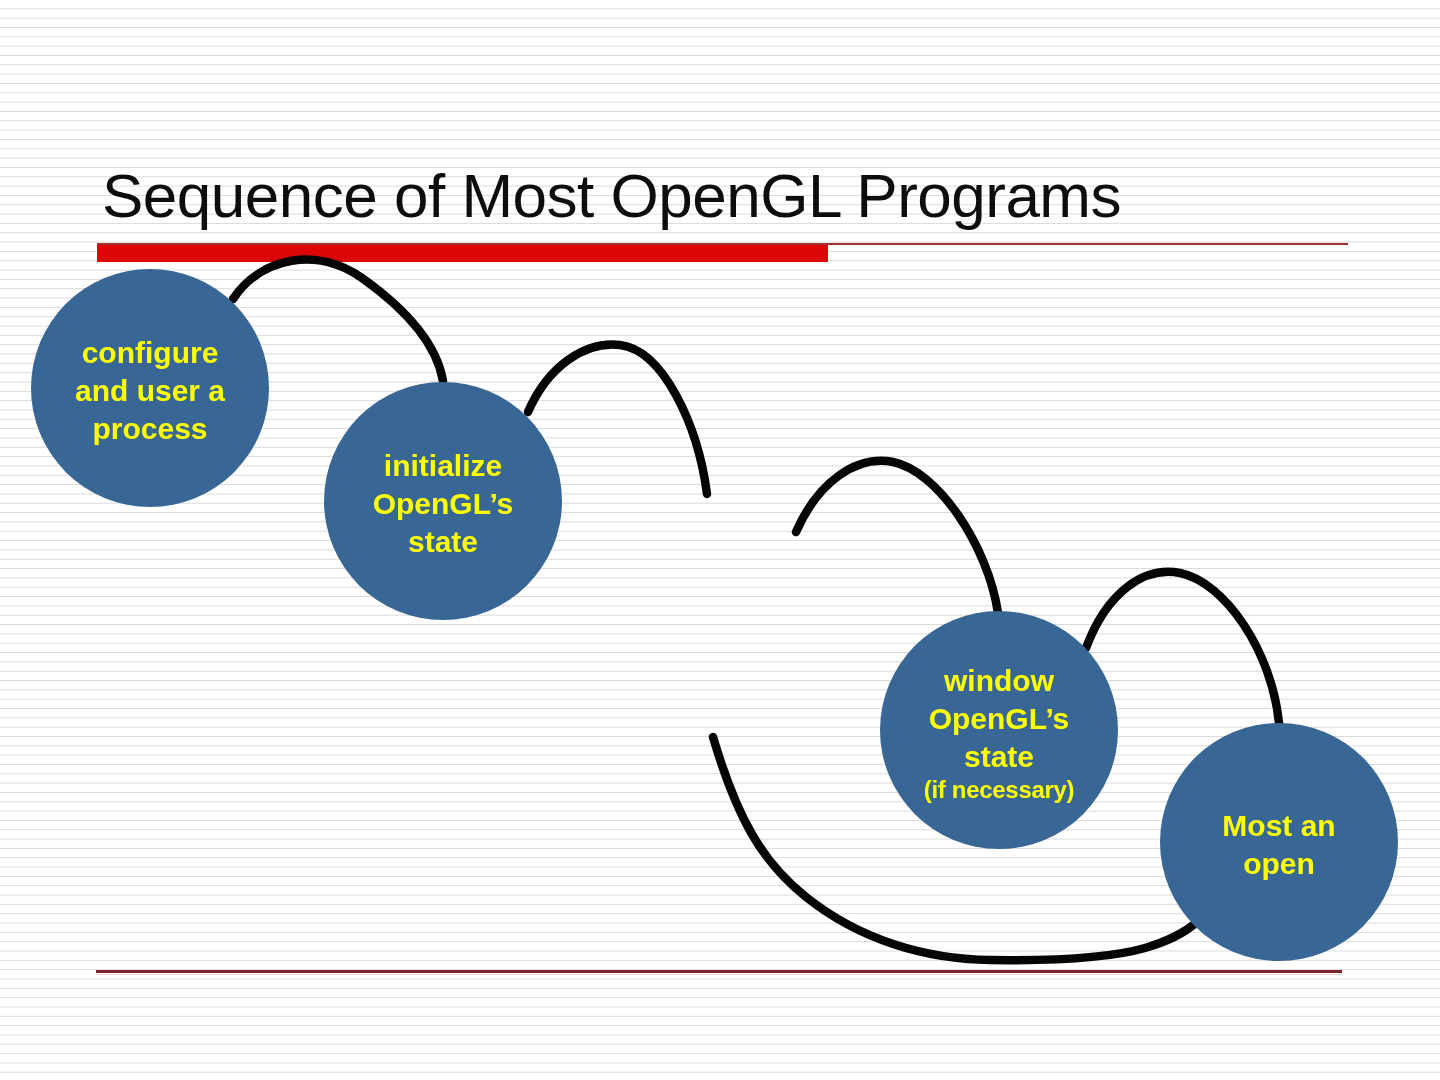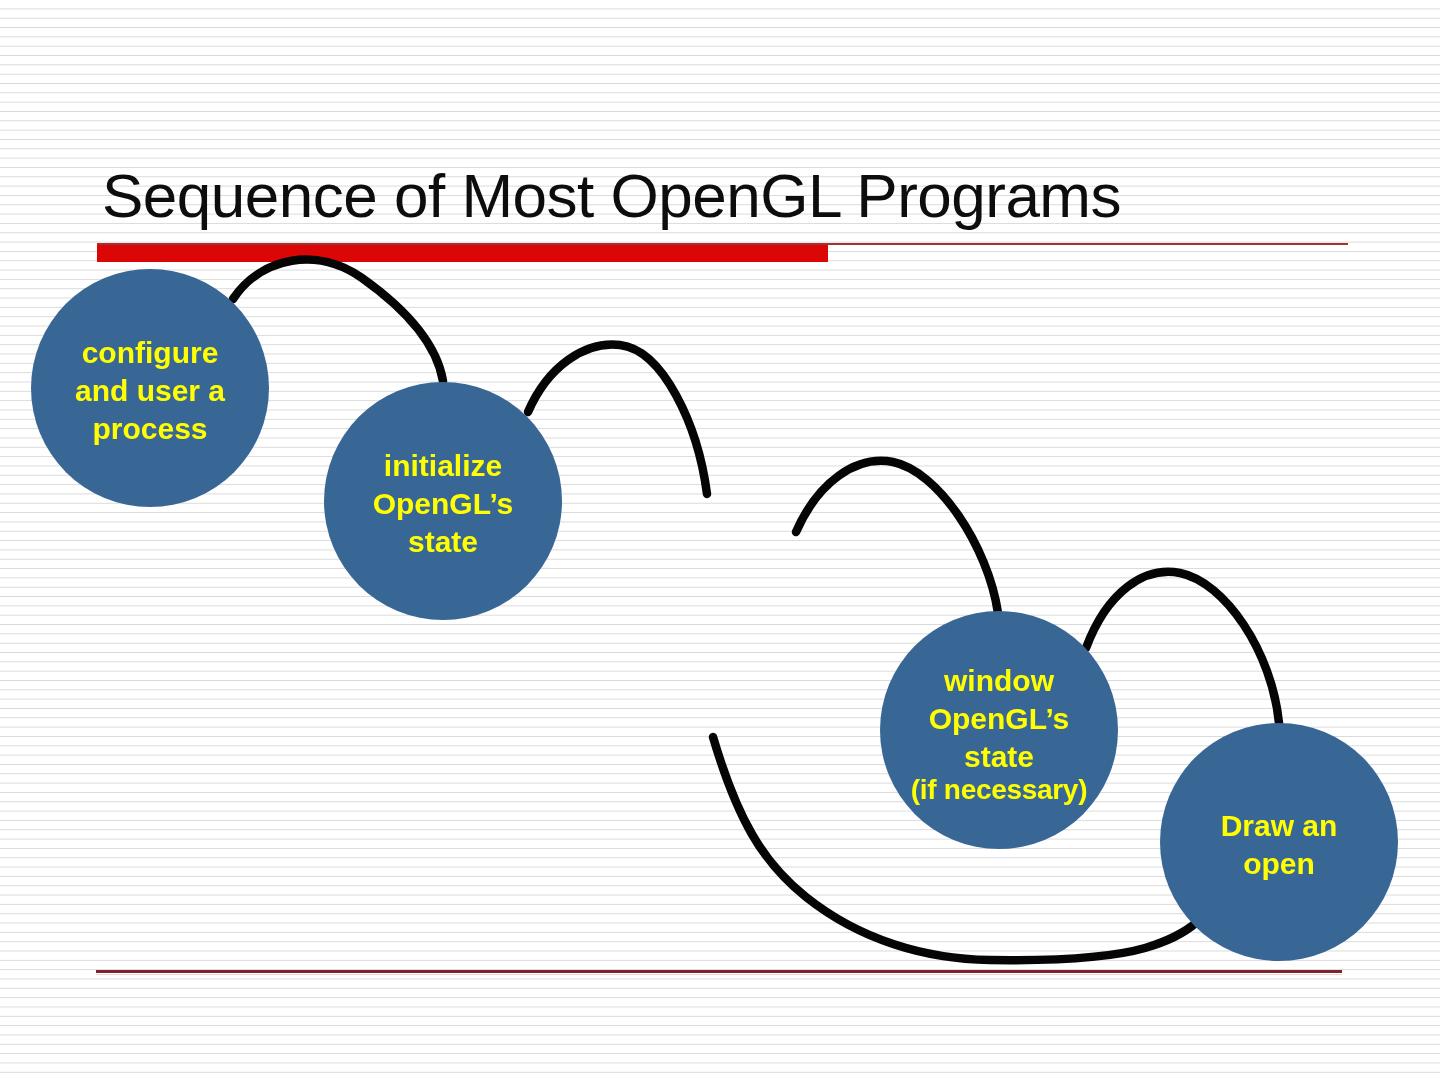--- a/index.html
+++ b/index.html
@@ -70,21 +70,21 @@
     justify-content:center;
     text-align:center;
     z-index:2;
     font-weight:700;
     font-size:30px;
     line-height:38px;
     padding-top:6px;
     box-sizing:border-box;
   }
   .node .note{
-    font-size:28px;
+    font-size:24px;
     line-height:28px;
     letter-spacing:-0.3px;
   }
   .n1{left:31px;top:269px;}
   .n2{left:324px;top:382px;}
   .n3{left:597px;top:497px;}
   .n4{left:880px;top:611px;}
   .n5{left:1160px;top:723px;}
 </style>
 </head>
@@ -121,17 +121,17 @@
 
 
   <div class="node n4">
     <span>window</span>
     <span>OpenGL’s</span>
     <span>state</span>
     <span class="note">(if necessary)</span>
   </div>
 
   <div class="node n5">
-    <span>Draw an</span>
+    <span>Most an</span>
     <span>open</span>
   </div>
 
 </div>
 
 </body></html>

